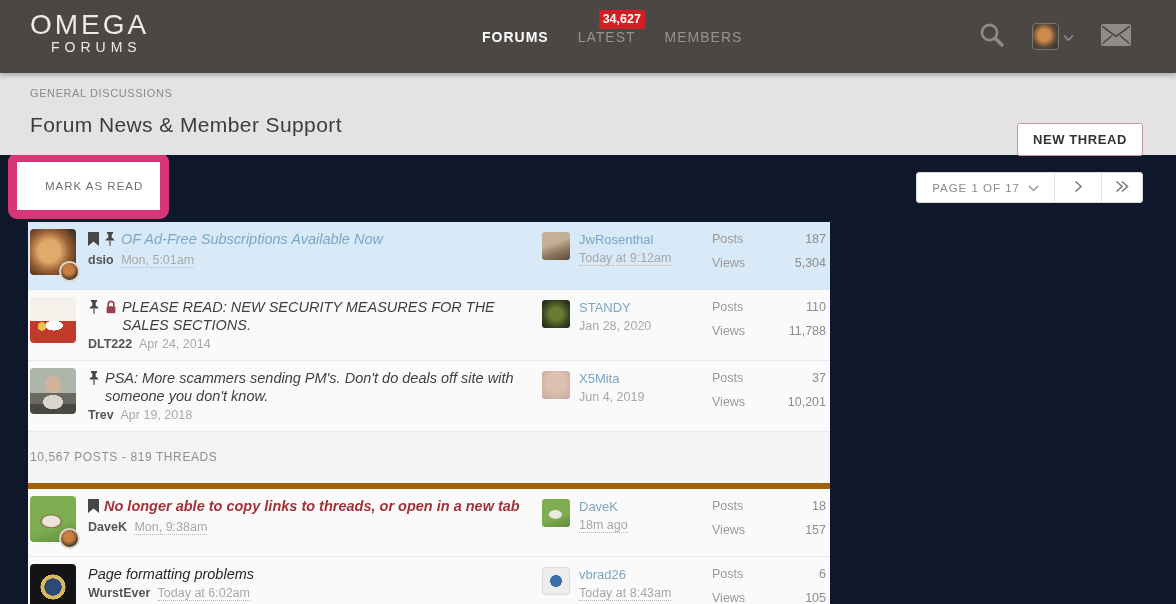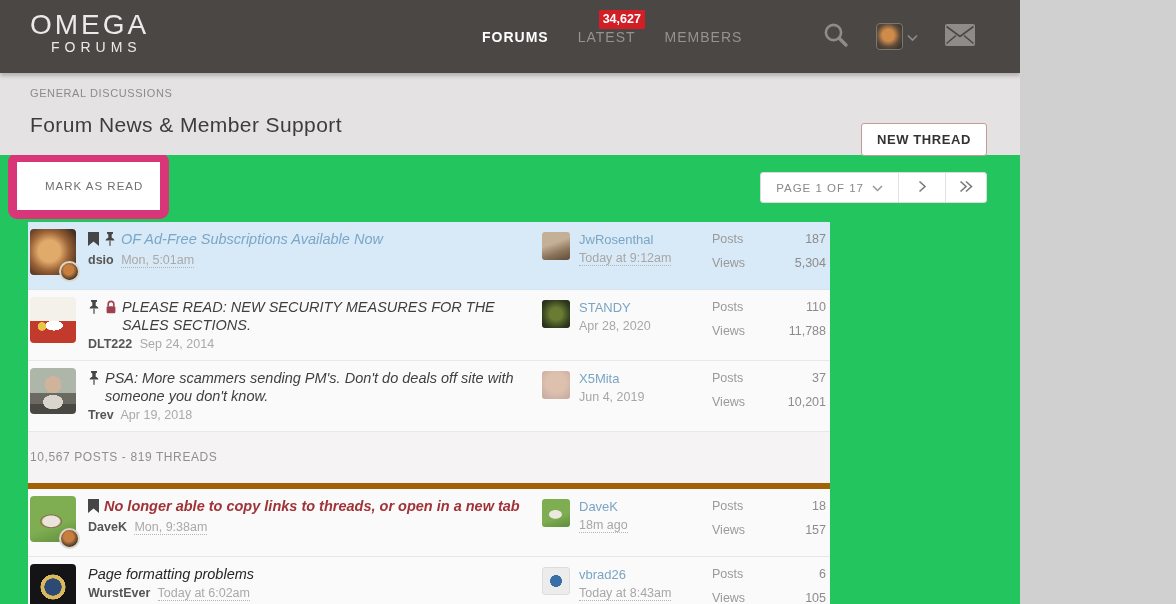--- a/index.html
+++ b/index.html
@@ -1,17 +1,17 @@
 <!DOCTYPE html>
 <html><head>
 <meta charset="utf-8">
 <style>
   * { margin:0; padding:0; box-sizing:border-box; }
   body { font-family:"Liberation Sans", sans-serif; background:#d0d0d0; }
-  .screen { position:relative; width:1020px; height:604px; overflow:hidden; background:#22c55e; }
+  .screen { position:relative; width:1176px; height:604px; overflow:hidden; background:#0f172a; }
 
   
   .site-header { position:relative; height:73px; background:#4b4744; box-shadow:0 3px 4px rgba(0,0,0,.22); z-index:5; }
   .logo { position:absolute; left:30px; top:10px; color:#eceae8; cursor:pointer; }
   .logo-line1 { font-size:28px; letter-spacing:3px; font-weight:400; line-height:30px; }
   .logo-line2 { font-size:14px; letter-spacing:5px; font-weight:400; margin:-1px 0 0 21px; }
   .main-nav { position:absolute; left:482px; top:0; height:73px; display:flex; align-items:center; gap:29px; }
   .nav-item { position:relative; font-size:14px; letter-spacing:1px; color:#96928f; text-decoration:none; cursor:pointer; }
   .nav-item.active { color:#ffffff; font-weight:700; }
   .nav-badge { position:absolute; top:-19px; left:21px; background:#d21f26; color:#fff; font-size:12.5px; font-weight:700; letter-spacing:0; padding:2px 4px 3px; border-radius:1px; white-space:nowrap; }
@@ -224,28 +224,28 @@
                   <rect x="5.4" y="8.6" width="1.2" height="5.2" fill="#464646"></rect>
                 </svg></span>
             <span class="t-icon"><svg width="12" height="14" viewBox="0 0 12 14">
                   <path d="M3.2 6.2V4.2a2.8 2.8 0 015.6 0v2" fill="none" stroke="#9d424d" stroke-width="1.6"></path>
                   <rect x="1.6" y="6.2" width="8.8" height="7" rx="1.2" fill="#9d424d"></rect>
                 </svg></span>
             <a class="t-title t-dark">PLEASE READ: NEW SECURITY MEASURES FOR THE SALES SECTIONS.</a>
           </div>
           <div class="sub">
             <span class="starter">DLT222</span>
-            <span class="time">Sep 24, 2014</span>
+            <span class="time">Apr 24, 2014</span>
           </div>
         </div>
         <div class="meta">
           <div class="m-av mav-1"></div>
           <div class="m-names">
             <a class="m-name">STANDY</a>
-            <span class="m-time">Apr 28, 2020</span>
+            <span class="m-time">Jan 28, 2020</span>
           </div>
           <div class="m-stats">
             <div class="m-line">
                 <span class="m-lbl">Posts</span>
                 <span class="m-val">110</span>
               </div>
             <div class="m-line">
                 <span class="m-lbl">Views</span>
                 <span class="m-val">11,788</span>
               </div>

